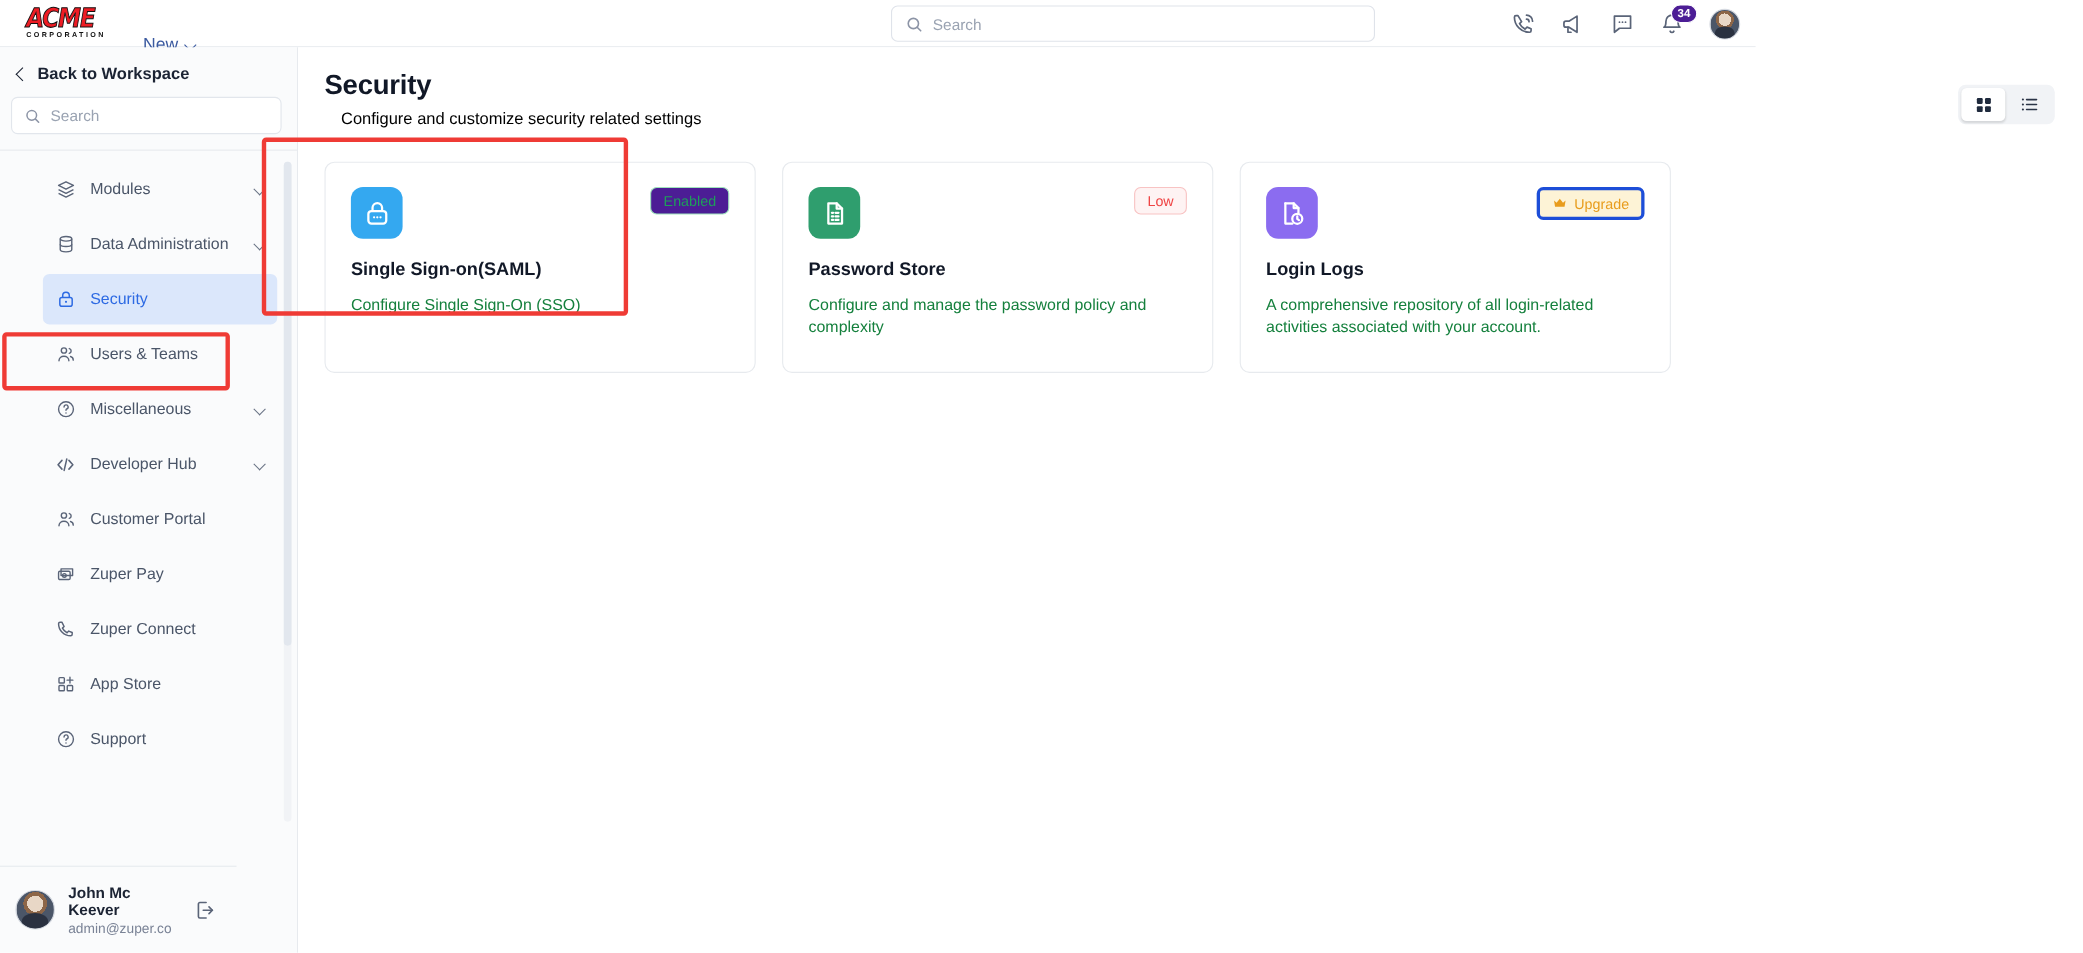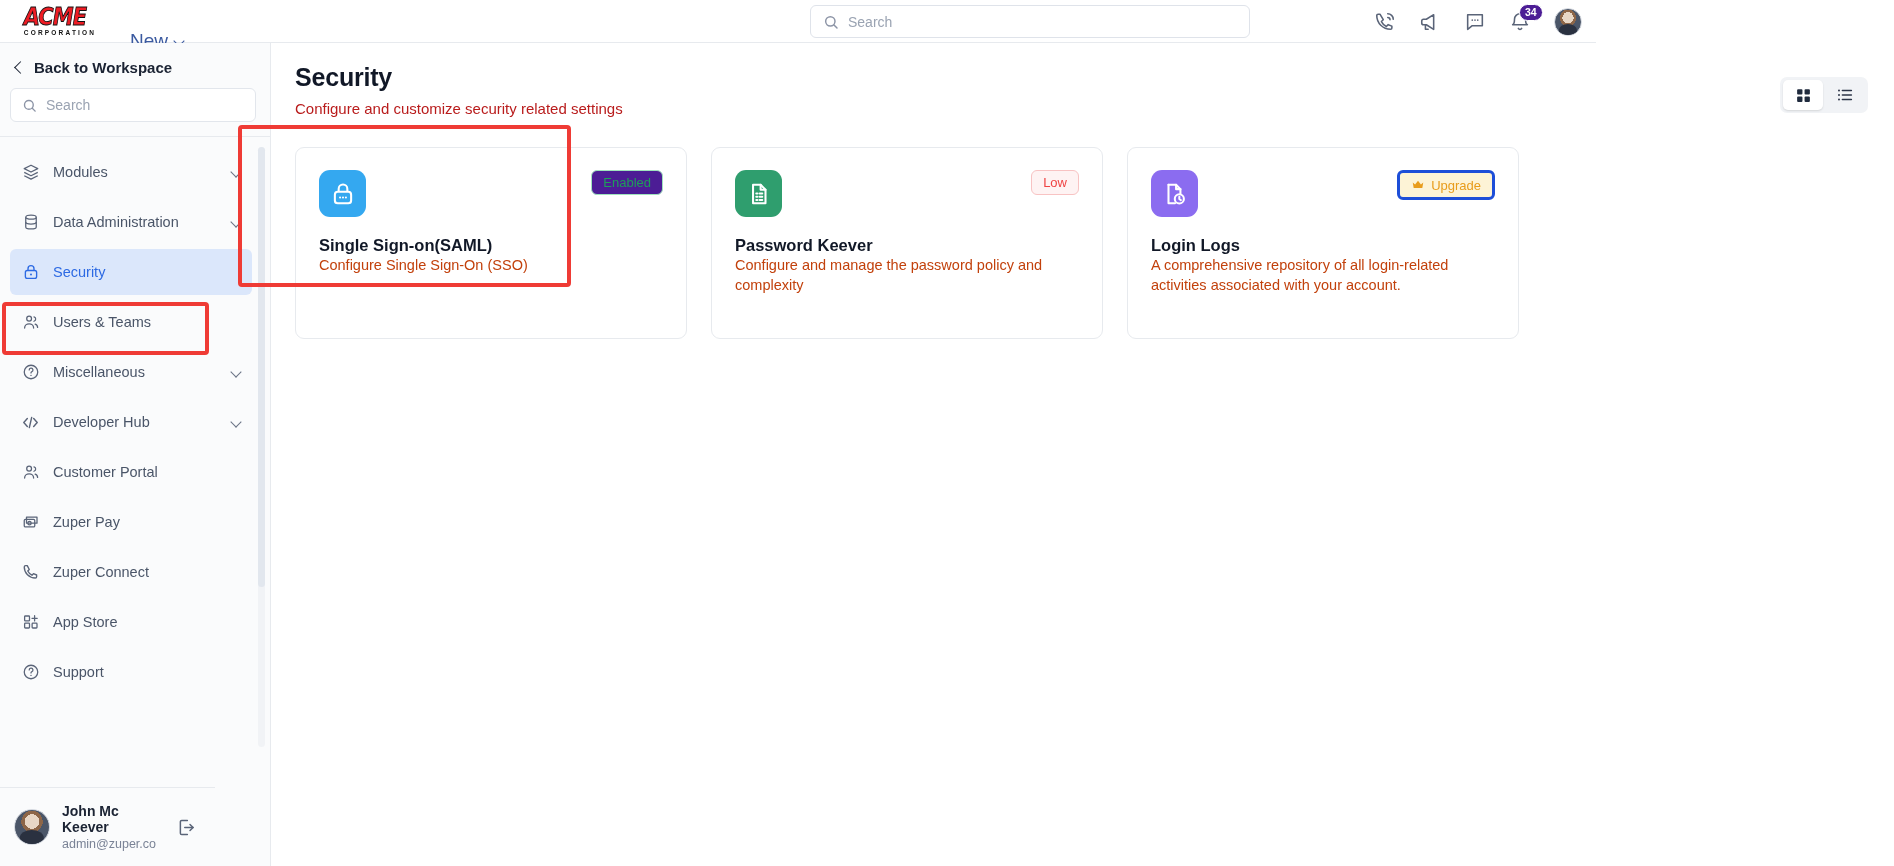--- a/index.html
+++ b/index.html
@@ -24,21 +24,21 @@
     letter-spacing: -1px; line-height: 1;
     -webkit-text-stroke: 0.8px #111;
     transform: scaleY(1.15);
   }
   .acme-sub {
     font-size: 6.5px; font-weight: bold; color: #111;
     letter-spacing: 2.2px; text-align: center; margin-top: 1px;
   }
   .new-btn {
     display: flex; align-items: center; gap: 7px;
-    color: #3b5aa0; font-size: 19px; cursor: pointer;
+    color: #3b5aa0; font-size: 16px; cursor: pointer;
     margin-left: 10px;
     margin-top: 40px;
   }
   .chev { display: inline-block; width: 9px; height: 9px; position: relative; }
   .chev::after {
     content: ""; position: absolute; left: 0; top: 0;
     width: 7px; height: 7px;
     border-right: 1.6px solid currentColor; border-bottom: 1.6px solid currentColor;
     transform: rotate(45deg);
   }
@@ -88,21 +88,21 @@
     transform: rotate(45deg);
   }
   .side-search {
     margin: 0 14px 14px 10px; height: 34px;
     border: 1px solid #e2e6ec; border-radius: 6px; background: #fff;
     display: flex; align-items: center; gap: 9px; padding: 0 11px;
   }
   .side-search .ph { color: #9aa3b2; font-size: 14px; }
   .side-div { height: 1px; background: #e7eaee; margin: 0 0 8px 0; }
   .nav-scroll {
-    height: 604px; position: relative; overflow: hidden;
+    height: 604px; position: relative; overflow: hidden; margin-left: 29px;
   }
   .nav-item {
     display: flex; align-items: center; gap: 13px;
     height: 46px; margin: 4px 18px 4px 10px; padding: 0 11px;
     border-radius: 6px; cursor: pointer;
     color: #4a5568; font-size: 14.5px;
   }
   .nav-item .nic { width: 19px; display: flex; align-items: center; justify-content: center; color: #5a6478; flex: none; }
   .nav-item .lbl { flex: 1; }
   .nav-item .chev { color: #5a6478; opacity: .9; }
@@ -134,21 +134,21 @@
   .umail { font-size: 12.5px; color: #7a8396; margin-top: 2px; }
   .logout { margin-left: auto; color: #5a6478; cursor: pointer; display: flex; }
 
   
   .main {
     position: absolute; left: 271px; top: 43px;
     width: 1623px; height: 823px; background: #ffffff;
   }
   .page-head { padding: 20px 28px 0 24px; position: relative; }
   .page-title { font-size: 25px; font-weight: bold; color: #111827; letter-spacing: -.2px; }
-  .page-sub { font-size: 15px; color: #b91c1c; margin-top: 8px; }
+  .page-sub { font-size: 15px; color: #000000; margin-top: 8px; margin-left: 15px; }
   .view-toggle {
     position: absolute; right: 26px; top: 34px;
     display: flex; background: #f1f3f6; border-radius: 7px; padding: 3px; gap: 2px;
   }
   .vt-btn {
     width: 40px; height: 30px; border-radius: 5px; display: flex;
     align-items: center; justify-content: center; cursor: pointer; color: #2b3447;
   }
   .vt-btn.active { background: #fff; box-shadow: 0 1px 2px rgba(0,0,0,.12); }
 
@@ -166,21 +166,21 @@
     display: flex; align-items: center; justify-content: center; color: #fff;
   }
   .pill {
     font-size: 13px; padding: 5px 11px; border-radius: 6px; font-weight: normal;
     display: inline-flex; align-items: center; gap: 6px; line-height: 1;
   }
   .pill.enabled { color: #1e9e5a; background: #4c1d95; border: 1px solid #9fe3bd; }
   .pill.low { color: #ef4444; background: #fef3f3; border: 1px solid #f8c3c3; }
   .pill.upgrade { color: #e89c1c; background: #fdf3d6; border: 3px solid #1d4ed8; }
   .card-title { font-size: 16.5px; font-weight: bold; color: #111827; margin-top: 19px; }
-  .card-desc { font-size: 14.5px; color: #c2410c; margin-top: 0; line-height: 1.38; max-width: 330px; }
+  .card-desc { font-size: 14.5px; color: #15803d; margin-top: 13px; line-height: 1.38; max-width: 330px; }
 
   
   .annot {
     position: absolute; border: 4px solid #ef3b35; border-radius: 4px;
     pointer-events: none; z-index: 40;
   }
   #annot-sidebar { left: 2px; top: 302px; width: 207px; height: 53px; }
   #annot-card { left: 238px; top: 125px; width: 333px; height: 162px; }
 </style>
 </head>
@@ -448,21 +448,21 @@
         <div class="card-icon" style="background:#2f9e6e">
           <svg width="26" height="26" viewBox="0 0 24 24" fill="none" stroke="#fff" stroke-width="1.9" stroke-linejoin="round" stroke-linecap="round">
             <path d="M6.5 3.5h7L18 8v12.5H6.5z"></path>
               <path d="M13.5 3.5V8H18"></path>
             <path d="M9.5 11.5h1M9.5 14.5h1M9.5 17.5h1"></path>
               <path d="M12.5 11.5h2.5M12.5 14.5h2.5M12.5 17.5h2.5"></path>
           </svg>
         </div>
         <span class="pill low">Low</span>
       </div>
-      <div class="card-title">Password Keever</div>
+      <div class="card-title">Password Store</div>
       <div class="card-desc">Configure and manage the password policy and complexity</div>
     </div>
 
     <div class="card">
       <div class="card-top">
         <div class="card-icon" style="background:#8b6cf0">
           <svg width="26" height="26" viewBox="0 0 24 24" fill="none" stroke="#fff" stroke-width="1.9" stroke-linejoin="round" stroke-linecap="round">
             <path d="M6 3.5h7L17 7.5v4"></path>
               <path d="M6 3.5v17h6"></path>
               <path d="M13 3.5V7.5H17"></path>

